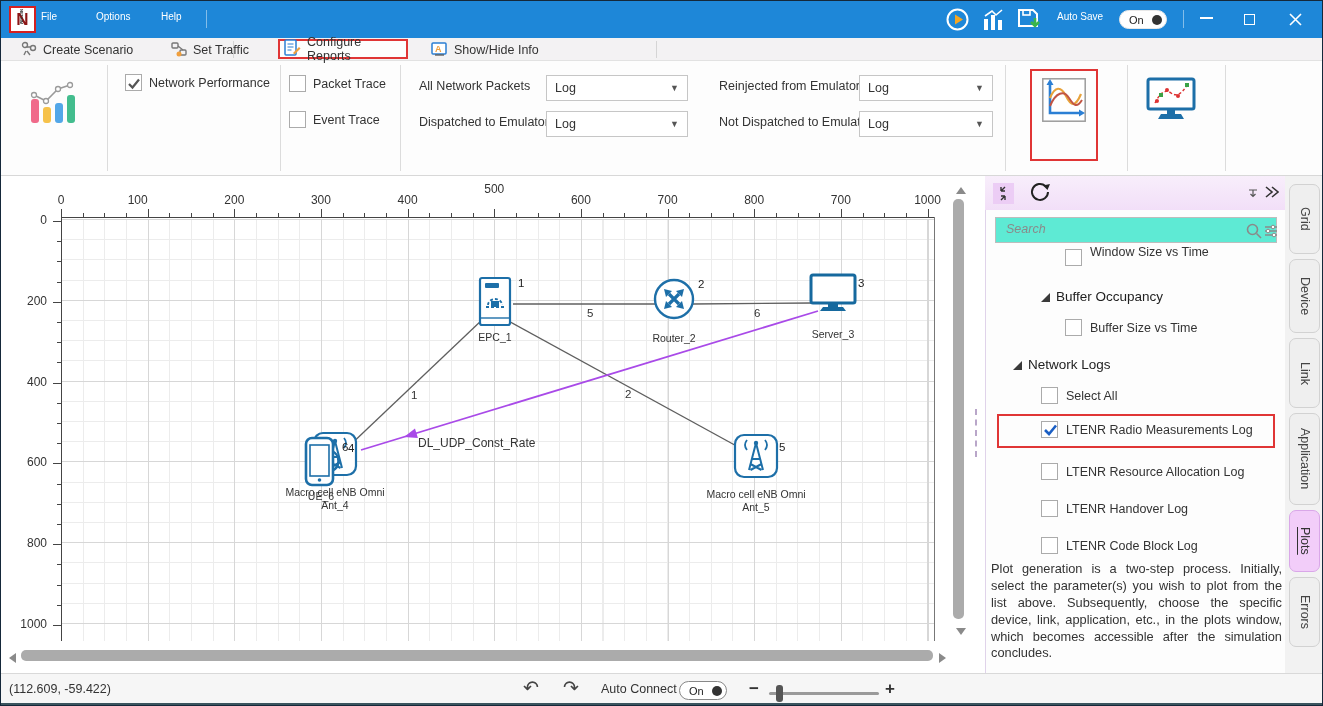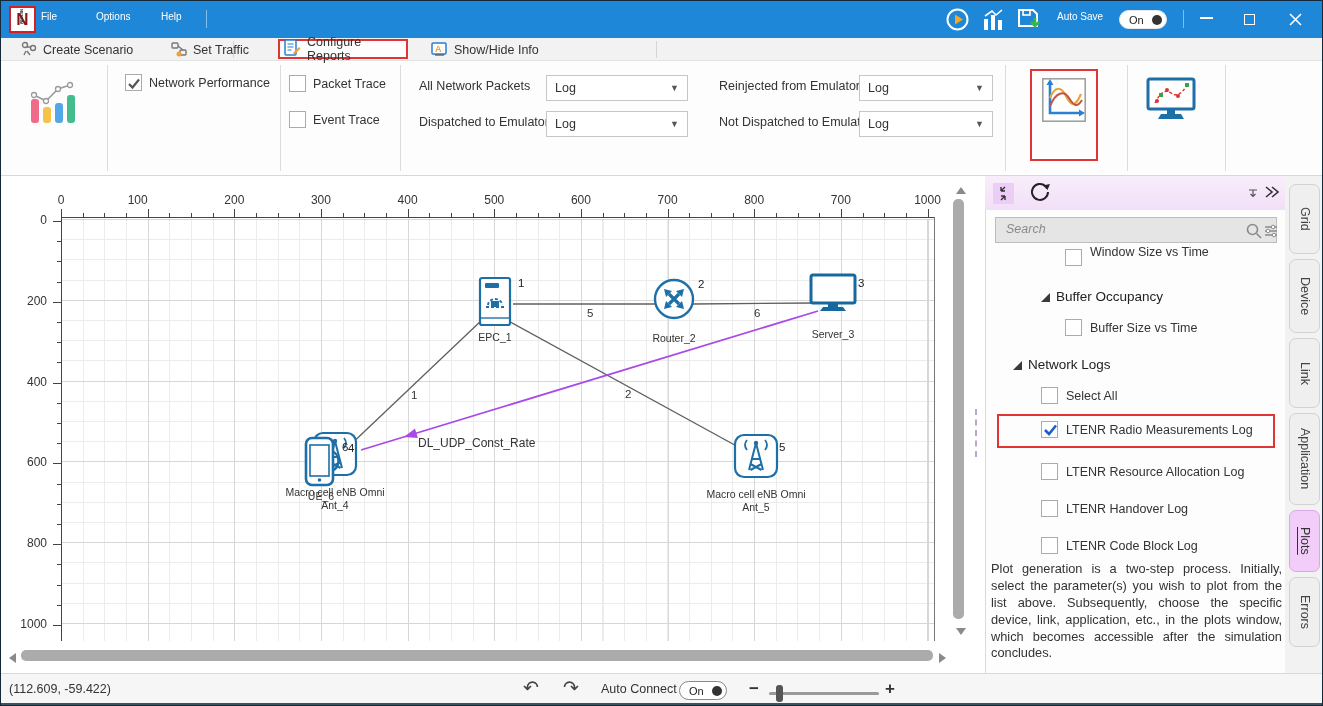--- a/index.html
+++ b/index.html
@@ -40,21 +40,21 @@
      repeating-linear-gradient(to right,#ececec 0 1px,transparent 1px 21.66px),
      repeating-linear-gradient(to bottom,#ececec 0 1px,transparent 1px 20.2px);}
   .device{position:absolute;width:120px;text-align:center;}
   .dlabel{position:absolute;font-size:10.5px;color:#333;width:140px;text-align:center;line-height:13px;}
   .dbadge{position:absolute;font-size:11.5px;color:#222;}
   .linklab{position:absolute;font-size:11.5px;color:#333;}
   .tri{width:0;height:0;border-style:solid;}
   
   #panelbg{position:absolute;left:984px;top:175px;width:300px;height:497px;background:#fdfdfd;border-left:1px solid #e0d3ea;}
   #panelhead{position:absolute;left:984px;top:175px;width:300px;height:34px;background:linear-gradient(#f8eefb,#f2dff8);}
-  #searchbox{position:absolute;left:994px;top:216px;width:282px;height:26px;border:1px solid #bdbdbd;background:#e5e5e5;}
+  #searchbox{position:absolute;left:994px;top:216px;width:282px;height:26px;border:1px solid #bdbdbd;background:#5eead4;}
   #searchbox input{position:absolute;left:8px;top:3px;width:230px;border:0;outline:0;font-size:12.5px;font-style:italic;color:#555;background:transparent;}
   #searchbox input::placeholder{color:#8a8a8a;font-style:italic;}
   .titem{position:absolute;font-size:12.5px;color:#333;}
   .tsec{position:absolute;font-size:13.5px;color:#222;}
   .exp{position:absolute;width:0;height:0;border-bottom:9px solid #3a3a3a;border-left:9px solid transparent;}
   #desc{position:absolute;left:990px;top:560px;width:291px;font-size:12.8px;color:#333;line-height:1.32;text-align:justify;}
   
   #sidetabsbg{position:absolute;left:1284px;top:175px;width:39px;height:497px;background:#f2f2f2;}
   .stab{position:absolute;left:1288px;width:31px;background:#efefef;border:1px solid #d2d2d2;border-radius:7px;writing-mode:vertical-rl;font-size:12.5px;color:#444;text-align:center;}
   .stab.active{background:#f2cdf9;border-color:#d9a7e8;text-decoration:underline;color:#333;}
@@ -245,21 +245,21 @@
         <div style="left: 839.85px; top: 33px; width: 1px; height: 8px; background: rgb(68, 68, 68); position: absolute;"></div>
         <div style="left: 861.513px; top: 37px; width: 1px; height: 4px; background: rgb(68, 68, 68); position: absolute;"></div>
         <div style="left: 883.175px; top: 37px; width: 1px; height: 4px; background: rgb(68, 68, 68); position: absolute;"></div>
         <div style="left: 904.837px; top: 37px; width: 1px; height: 4px; background: rgb(68, 68, 68); position: absolute;"></div>
         <div style="left: 926.5px; top: 33px; width: 1px; height: 8px; background: rgb(68, 68, 68); position: absolute;"></div>
         <div style="left: 40px; top: 17px; width: 40px; text-align: center; font-size: 12px; color: rgb(51, 51, 51); position: absolute;">0</div>
         <div style="left: 126.65px; top: 17px; width: 40px; text-align: left; font-size: 12px; color: rgb(51, 51, 51); position: absolute;">100</div>
         <div style="left: 213.3px; top: 17px; width: 40px; text-align: center; font-size: 12px; color: rgb(51, 51, 51); position: absolute;">200</div>
         <div style="left: 299.95px; top: 17px; width: 40px; text-align: center; font-size: 12px; color: rgb(51, 51, 51); position: absolute;">300</div>
         <div style="left: 386.6px; top: 17px; width: 40px; text-align: center; font-size: 12px; color: rgb(51, 51, 51); position: absolute;">400</div>
-        <div style="left: 473.25px; top: 17px; width: 40px; text-align: center; font-size: 12px; color: rgb(51, 51, 51); position: absolute;">500</div>
+        <div style="left: 473.25px; top: 6px; width: 40px; text-align: center; font-size: 12px; color: rgb(51, 51, 51); position: absolute;">500</div>
         <div style="left: 559.9px; top: 17px; width: 40px; text-align: center; font-size: 12px; color: rgb(51, 51, 51); position: absolute;">600</div>
         <div style="left: 646.55px; top: 17px; width: 40px; text-align: center; font-size: 12px; color: rgb(51, 51, 51); position: absolute;">700</div>
         <div style="left: 733.2px; top: 17px; width: 40px; text-align: center; font-size: 12px; color: rgb(51, 51, 51); position: absolute;">800</div>
         <div style="left: 819.85px; top: 17px; width: 40px; text-align: center; font-size: 12px; color: rgb(51, 51, 51); position: absolute;">700</div>
         <div style="left: 906.5px; top: 17px; width: 40px; text-align: center; font-size: 12px; color: rgb(51, 51, 51); position: absolute;">1000</div>
         <div style="left: 52px; top: 45px; width: 8px; height: 1px; background: rgb(68, 68, 68); position: absolute;"></div>
         <div style="left: 56px; top: 65.2px; width: 4px; height: 1px; background: rgb(68, 68, 68); position: absolute;"></div>
         <div style="left: 56px; top: 85.4px; width: 4px; height: 1px; background: rgb(68, 68, 68); position: absolute;"></div>
         <div style="left: 56px; top: 105.6px; width: 4px; height: 1px; background: rgb(68, 68, 68); position: absolute;"></div>
         <div style="left: 52px; top: 125.8px; width: 8px; height: 1px; background: rgb(68, 68, 68); position: absolute;"></div>

